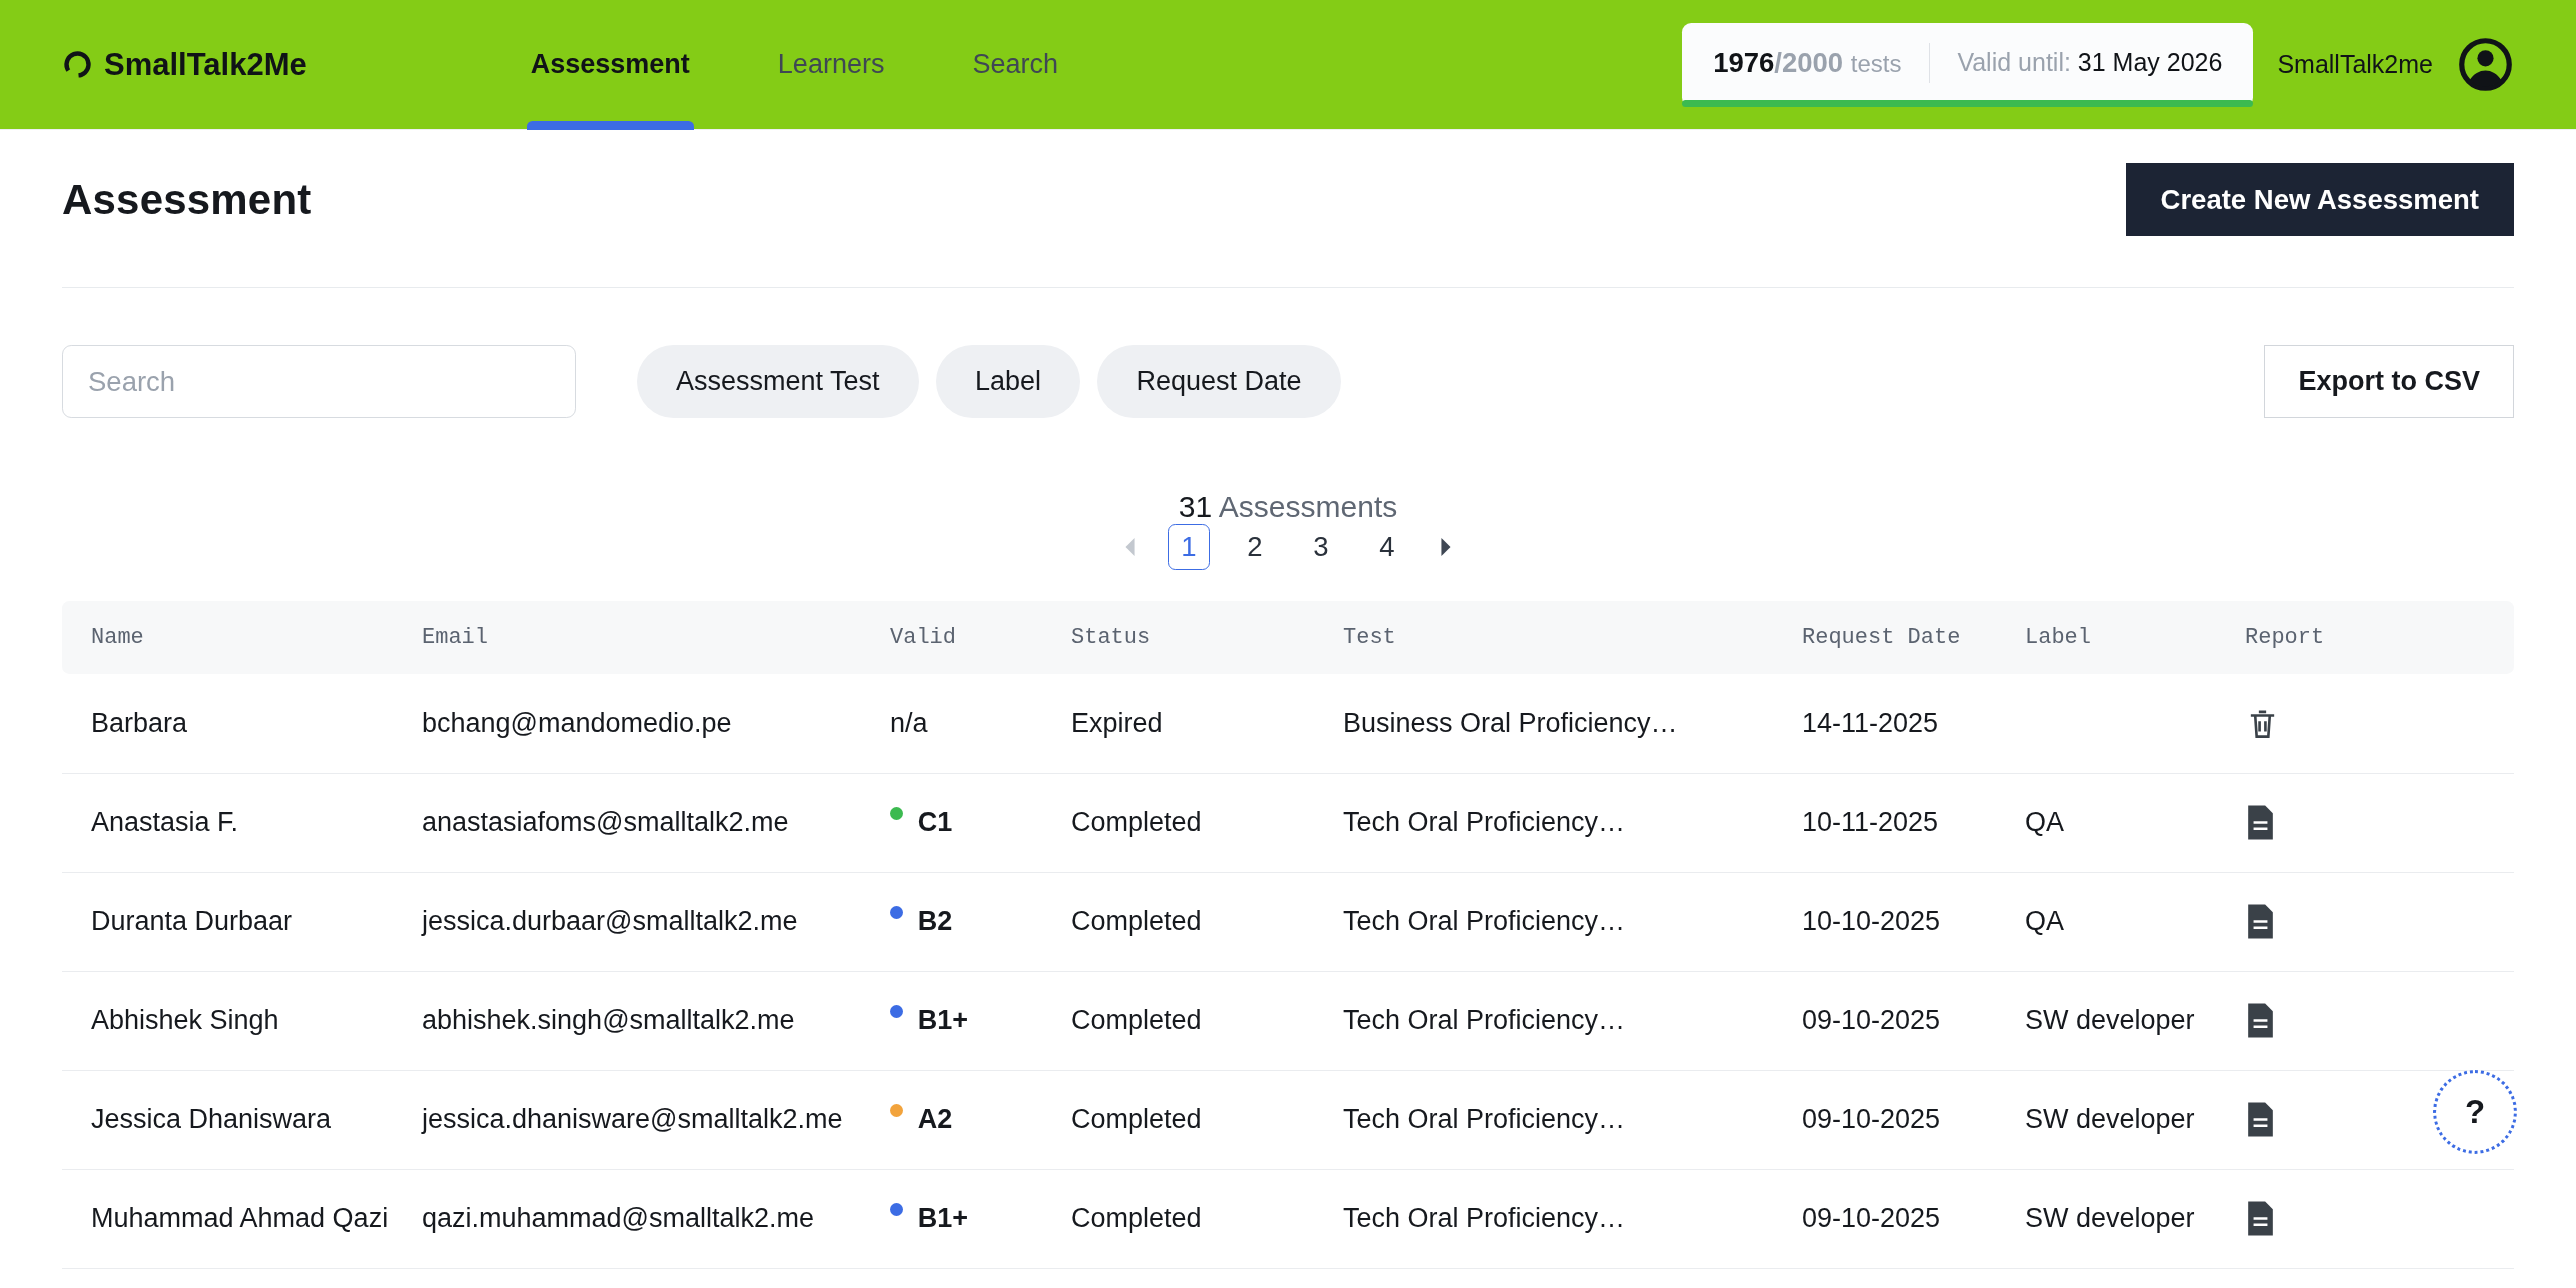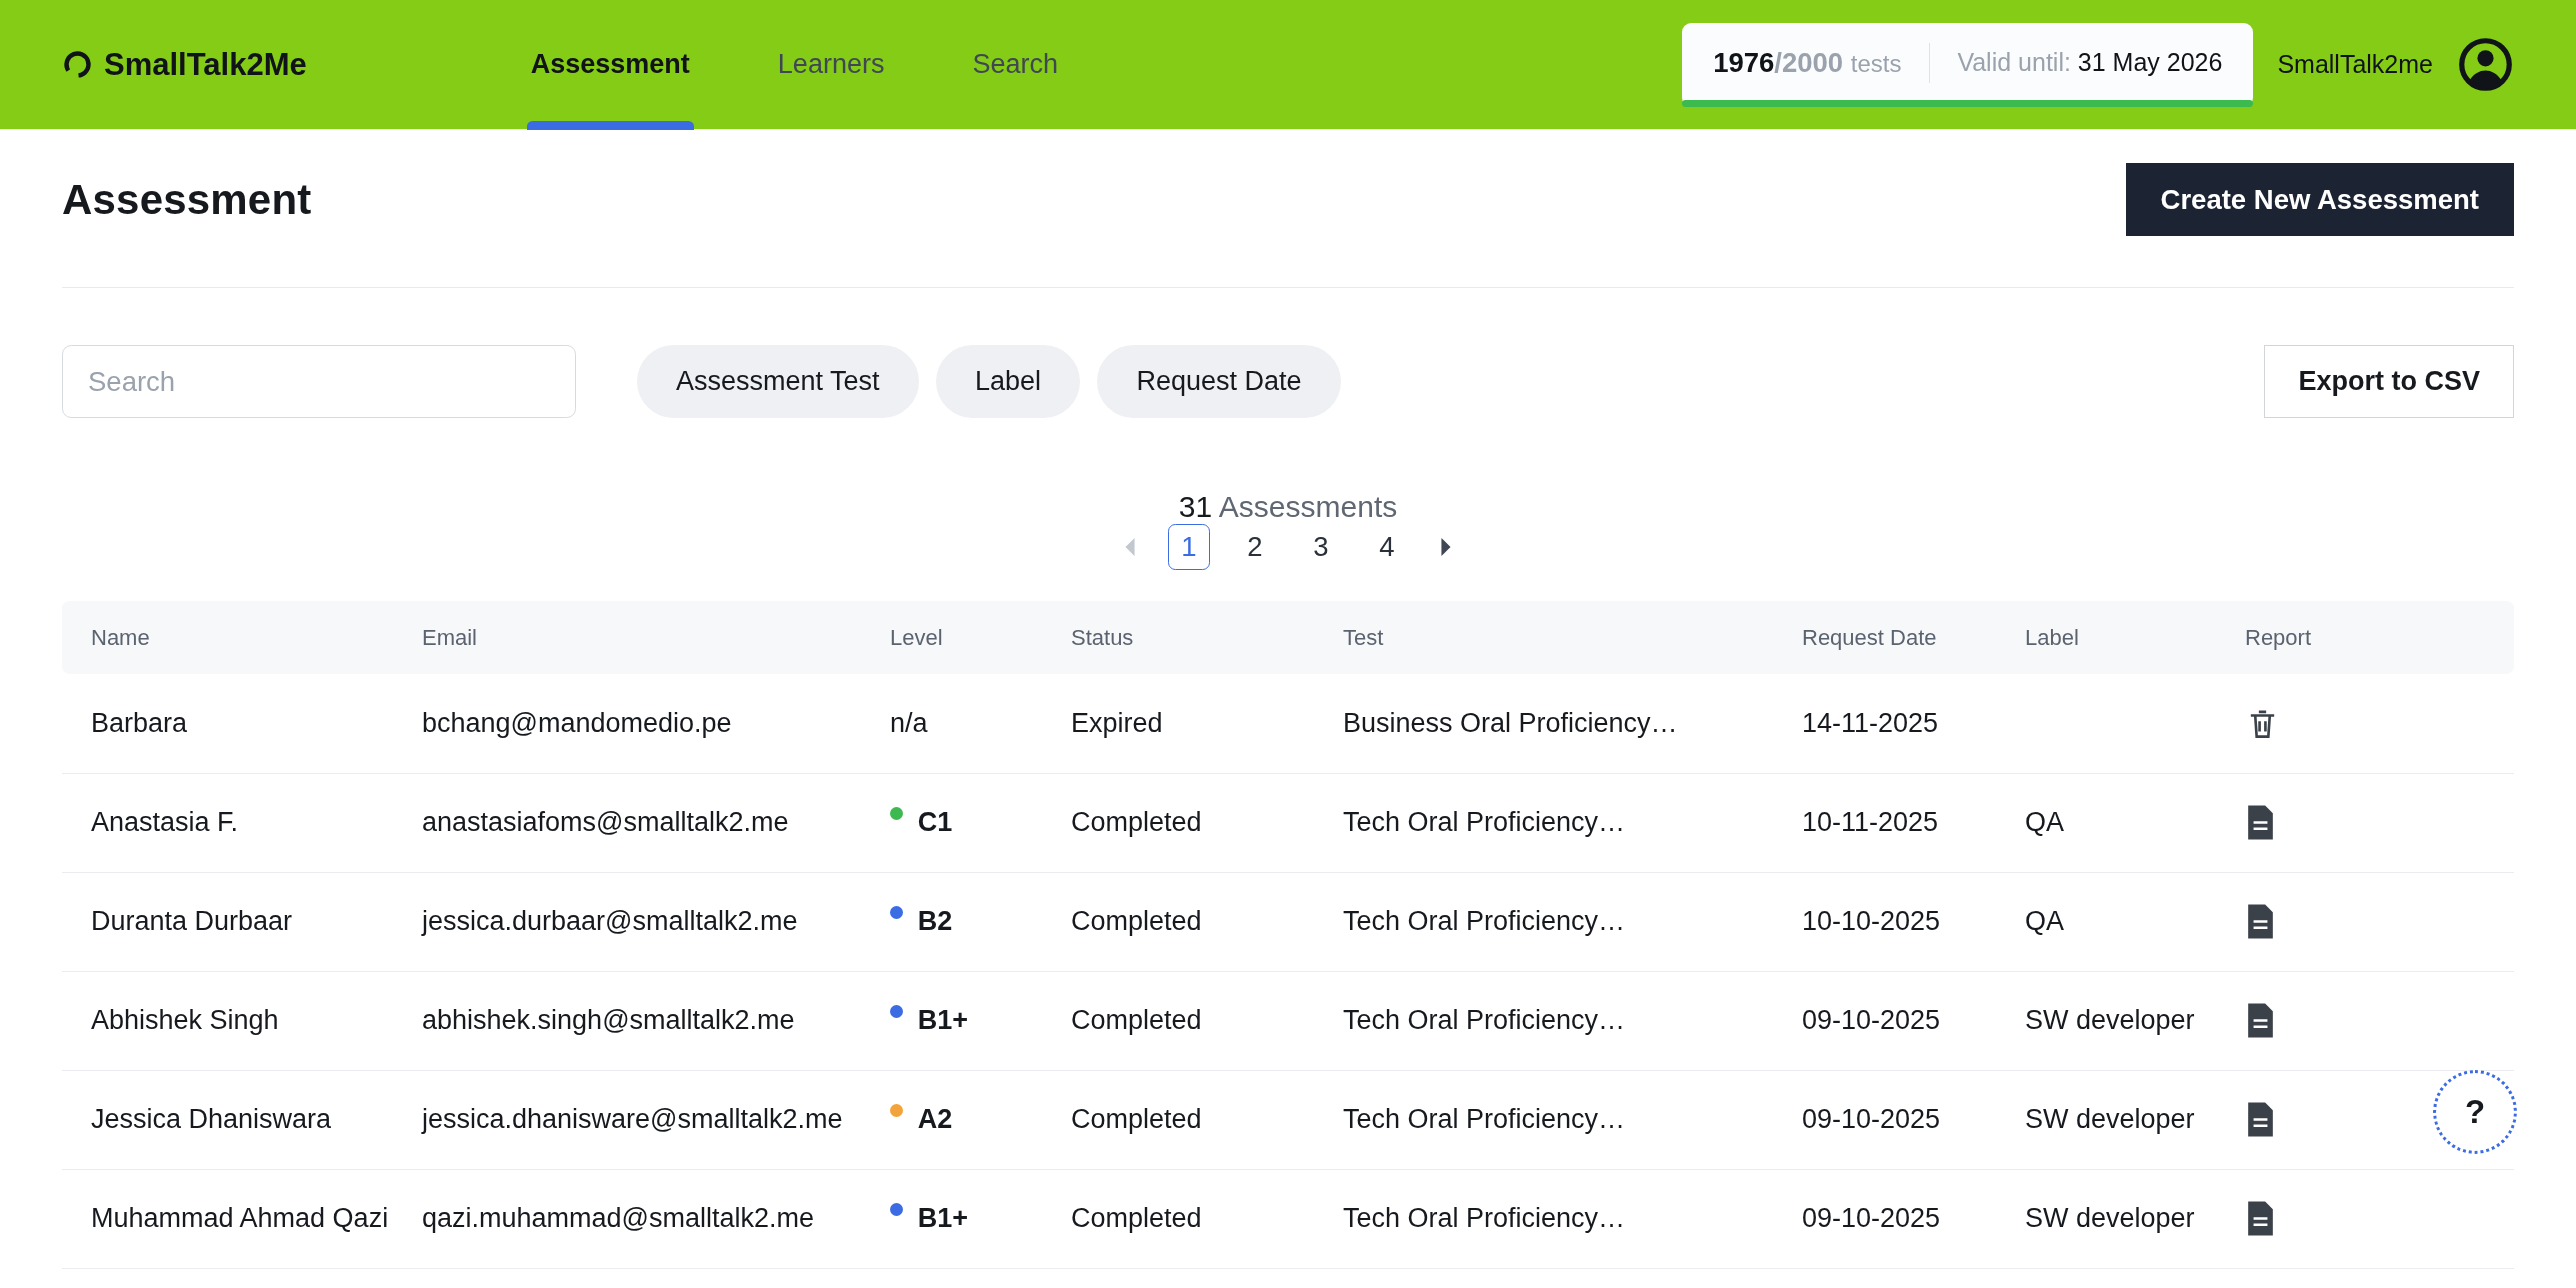--- a/index.html
+++ b/index.html
@@ -54,21 +54,21 @@
   .count-row { display:flex; align-items:center; justify-content:space-between; margin-top:72px;flex-direction:column; }
   .count { font-size:30px; color:#5f6773; }
   .count .num { color:#16191e; }
   .pagination { display:flex; align-items:center; gap:24px; }
   .page-num { min-width:42px; height:46px; display:flex; align-items:center; justify-content:center; font-size:27.5px; color:#2a313b; border-radius:7.3px; cursor:pointer; border:1.8px solid transparent; }
   .page-num.active { border-color:#3c6ce4; color:#3c6ce4; }
   .pg-arrow { background:none; border:none; padding:0 3.7px; cursor:pointer; display:flex; align-items:center; }
 
   
   .table { width:100%; border-collapse:collapse; table-layout:fixed; margin-top:31px; }
-  thead th { background:#f7f8f9; font-size:22px; font-weight:400; color:#5b6370; text-align:left; height:73px; padding:0; }
+  thead th { background:#f7f8f9; font-size:22px; font-weight:400; color:#5b6370; text-align:left; height:73px; padding:0;font-family:Liberation Mono, monospace; }
   thead th:first-child { padding-left:29px; border-radius:7.3px 0 0 7.3px; }
   thead th:last-child { border-radius:0 7.3px 7.3px 0; }
   tbody td { height:99px; border-bottom:0.9px solid #eaecef; font-size:27px; color:#16191e; padding:0; vertical-align:middle; }
   tbody td:first-child { padding-left:29px; padding-right:22px; }
   .level { display:flex; align-items:flex-start; gap:14.7px; font-weight:700; }
   .level.plain { font-weight:400; }
   .dot { width:13px; height:13px; border-radius:50%; flex:0 0 auto; }
   .icon-btn { background:none; border:none; padding:0; cursor:pointer; display:flex; align-items:center; }
 
   
@@ -173,21 +173,21 @@
         <col style="width:272px">
       <col style="width:459px">
         <col style="width:223px">
         <col style="width:220px">
         <col>
     </colgroup>
     <thead>
       <tr>
         <th>Name</th>
         <th>Email</th>
-        <th>Level</th>
+        <th>Valid</th>
         <th>Status</th>
         <th>Test</th>
         <th>Request Date</th>
         <th>Label</th>
         <th>Report</th>
       </tr>
     </thead>
     <tbody>
 
       <tr>

